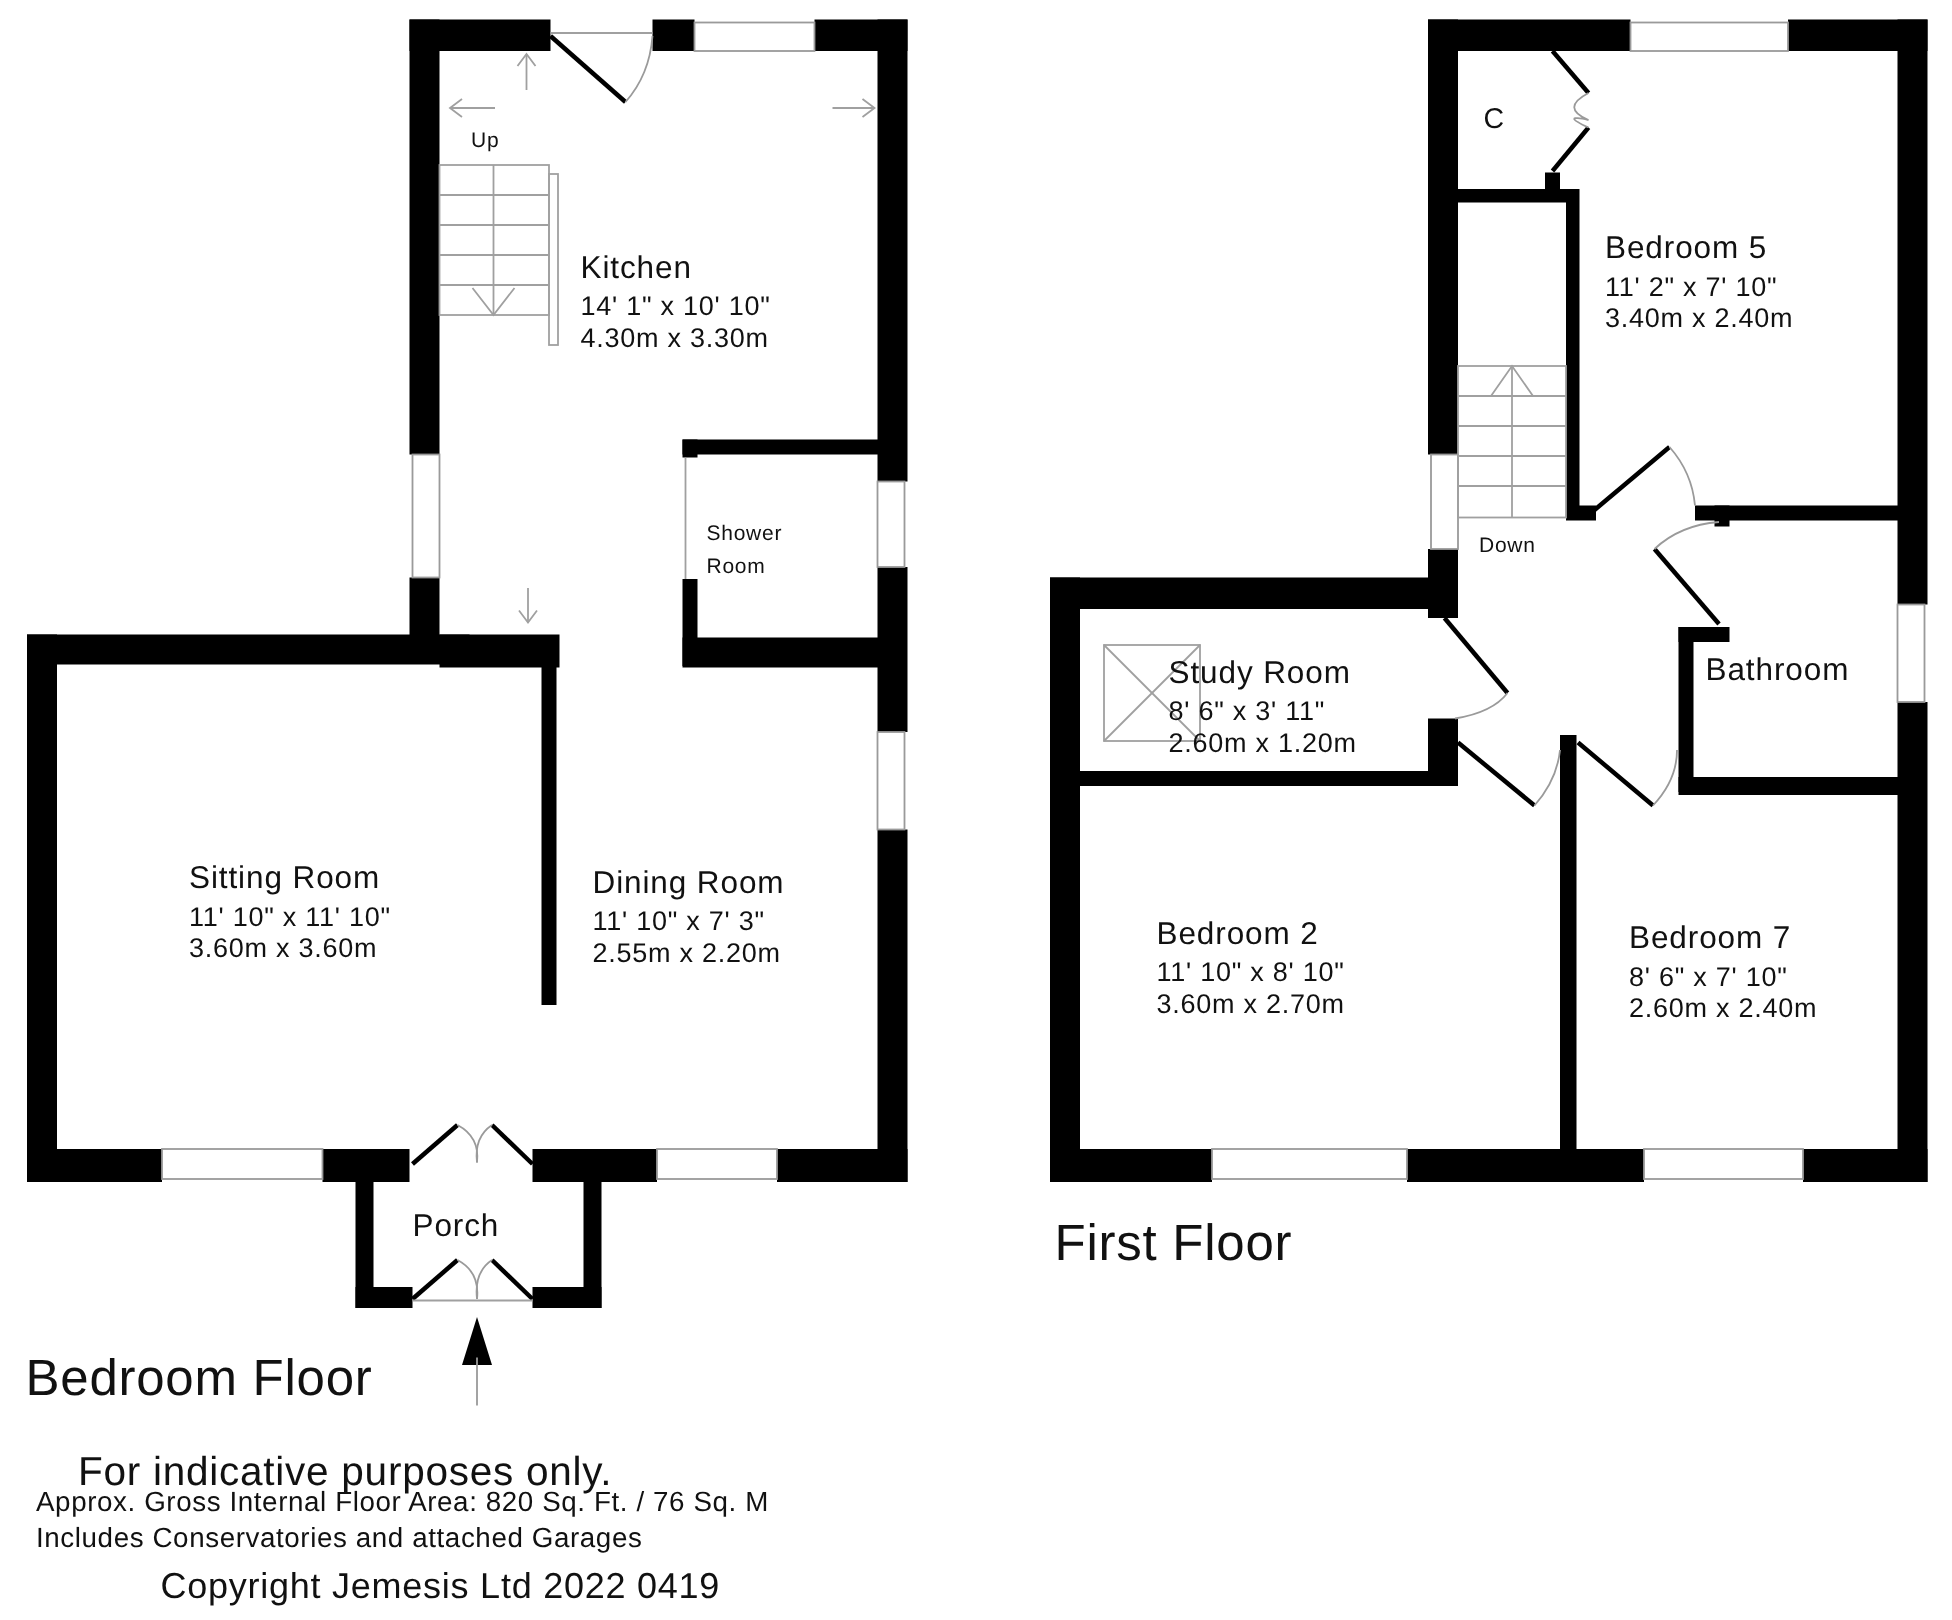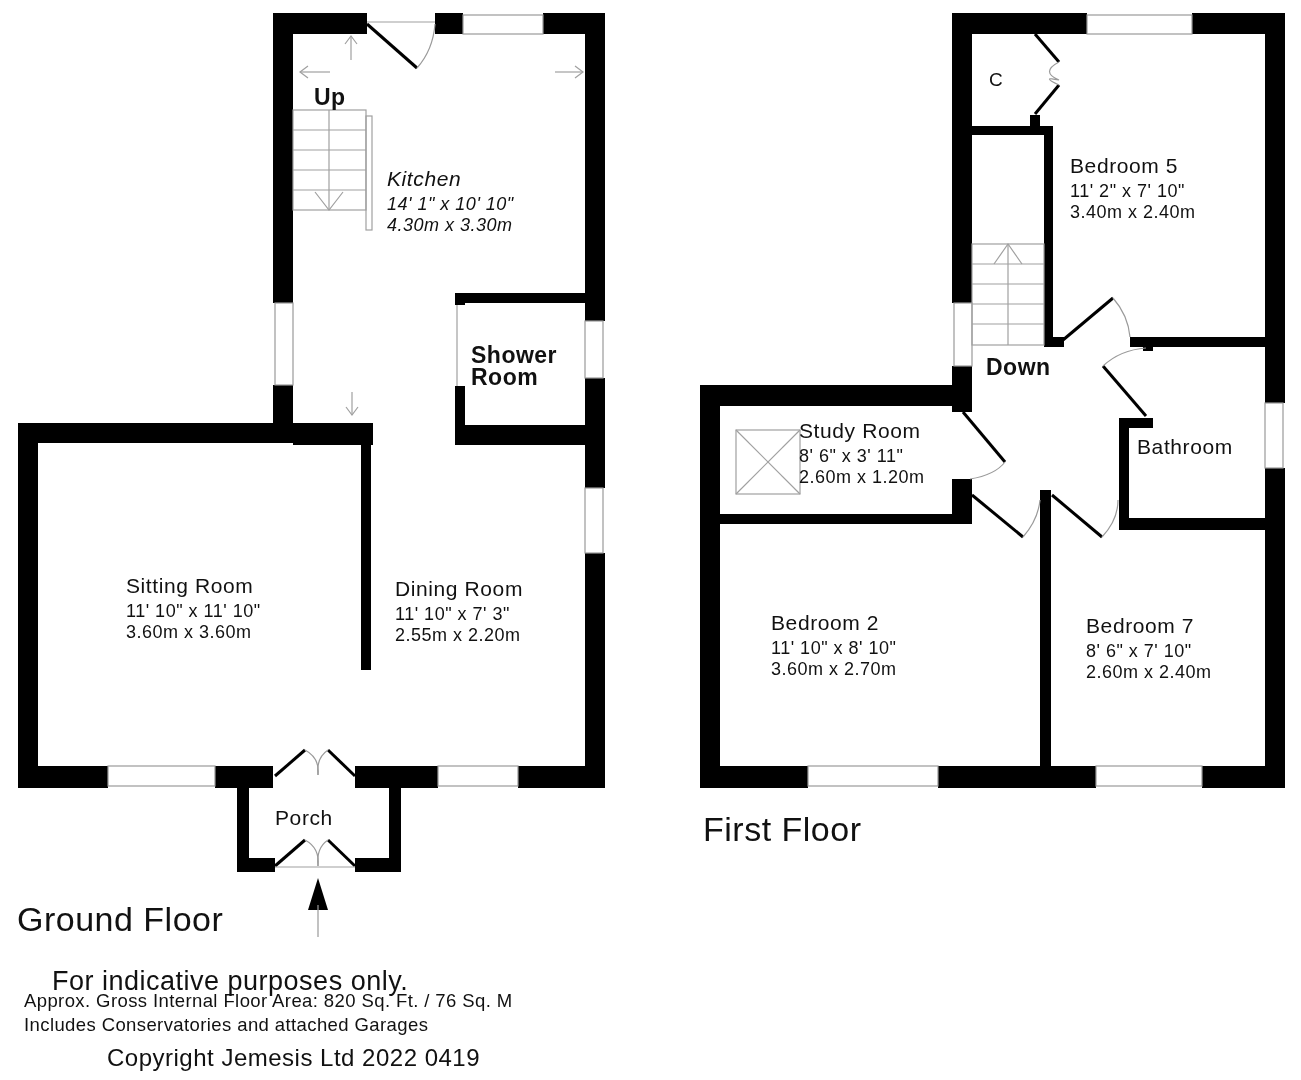--- a/index.html
+++ b/index.html
@@ -3,21 +3,21 @@
   <meta charset="utf-8">
   <style>
     html, body { margin: 0; padding: 0; background: #ffffff; }
     body { width: 1301px; height: 1080px; position: relative; overflow: hidden;
            font-family: "Liberation Sans", sans-serif; color: #111111; }
     #plan { position: absolute; left: 0; top: 0; }
     .lbl { position: absolute; white-space: nowrap; color: #111; line-height: 1; }
     .room-name { font-size: 21px; letter-spacing: 0.6px; }
     .room-dim  { font-size: 18px; letter-spacing: 0.5px; margin-top: 6px; }
     .room-dim2 { font-size: 18px; letter-spacing: 0.5px; margin-top: 3px; }
-    .small { font-size: 23px; letter-spacing: 0.5px; font-weight: bold; }
+    .small { font-size: 14px; letter-spacing: 0.5px; }
     .floor-title { font-size: 34px; letter-spacing: 0.5px; }
     .note { font-size: 18.5px; letter-spacing: 0.4px; margin-top: 38px; }
     .big-note { font-size: 27px; letter-spacing: 0.5px; }
     .copy { font-size: 24px; letter-spacing: 0.5px; }
     .wall { fill: #000; }
     .win  { fill: #fff; stroke: #9a9a9a; stroke-width: 1.2; }
     .thin { stroke: #a0a0a0; stroke-width: 1.2; fill: none; }
     .door { stroke: #000; stroke-width: 3; fill: none; }
     .arc  { stroke: #9a9a9a; stroke-width: 1.2; fill: none; }
   </style>
@@ -179,21 +179,21 @@
     <g class="thin">
       <rect x="736" y="430" width="64" height="64"></rect>
       <line x1="736" y1="430" x2="800" y2="494"></line>
       <line x1="800" y1="430" x2="736" y2="494"></line>
     </g>
   </g>
 </svg>
 
 <div class="lbl small" style="left:314px;top:86px;">Up</div>
 
-<div class="lbl" style="left:387px;top:168px;font-style:italic;">
+<div class="lbl" style="left:387px;top:168px;">
   <div class="room-name">Kitchen</div>
   <div class="room-dim">14' 1" x 10' 10"</div>
   <div class="room-dim2">4.30m x 3.30m</div>
 </div>
 
 <div class="lbl small" style="left:471px;top:344px;line-height:22px;">
   <div>Shower</div>
   <div>Room</div>
 </div>
 
@@ -204,35 +204,35 @@
 </div>
 
 <div class="lbl" style="left:395px;top:578px;">
   <div class="room-name">Dining Room</div>
   <div class="room-dim">11' 10" x 7' 3"</div>
   <div class="room-dim2">2.55m x 2.20m</div>
 </div>
 
 <div class="lbl room-name" style="left:275px;top:807px;">Porch</div>
 
-<div class="lbl floor-title" style="left:17px;top:902px;">Ground Floor</div>
+<div class="lbl floor-title" style="left:17px;top:902px;">Bedroom Floor</div>
 
 <div class="lbl room-name" style="left:989px;top:70px;font-size:19px;">C</div>
 
 <div class="lbl" style="left:1070px;top:155px;">
   <div class="room-name">Bedroom 5</div>
   <div class="room-dim">11' 2" x 7' 10"</div>
   <div class="room-dim2">3.40m x 2.40m</div>
 </div>
 
 <div class="lbl small" style="left:986px;top:356px;">Down</div>
 
 <div class="lbl room-name" style="left:1137px;top:436px;">Bathroom</div>
 
-<div class="lbl" style="left:779px;top:420px;margin-left:20px;">
+<div class="lbl" style="left:779px;top:438px;">
   <div class="room-name">Study Room</div>
   <div class="room-dim">8' 6" x 3' 11"</div>
   <div class="room-dim2">2.60m x 1.20m</div>
 </div>
 
 <div class="lbl" style="left:771px;top:612px;">
   <div class="room-name">Bedroom 2</div>
   <div class="room-dim">11' 10" x 8' 10"</div>
   <div class="room-dim2">3.60m x 2.70m</div>
 </div>

